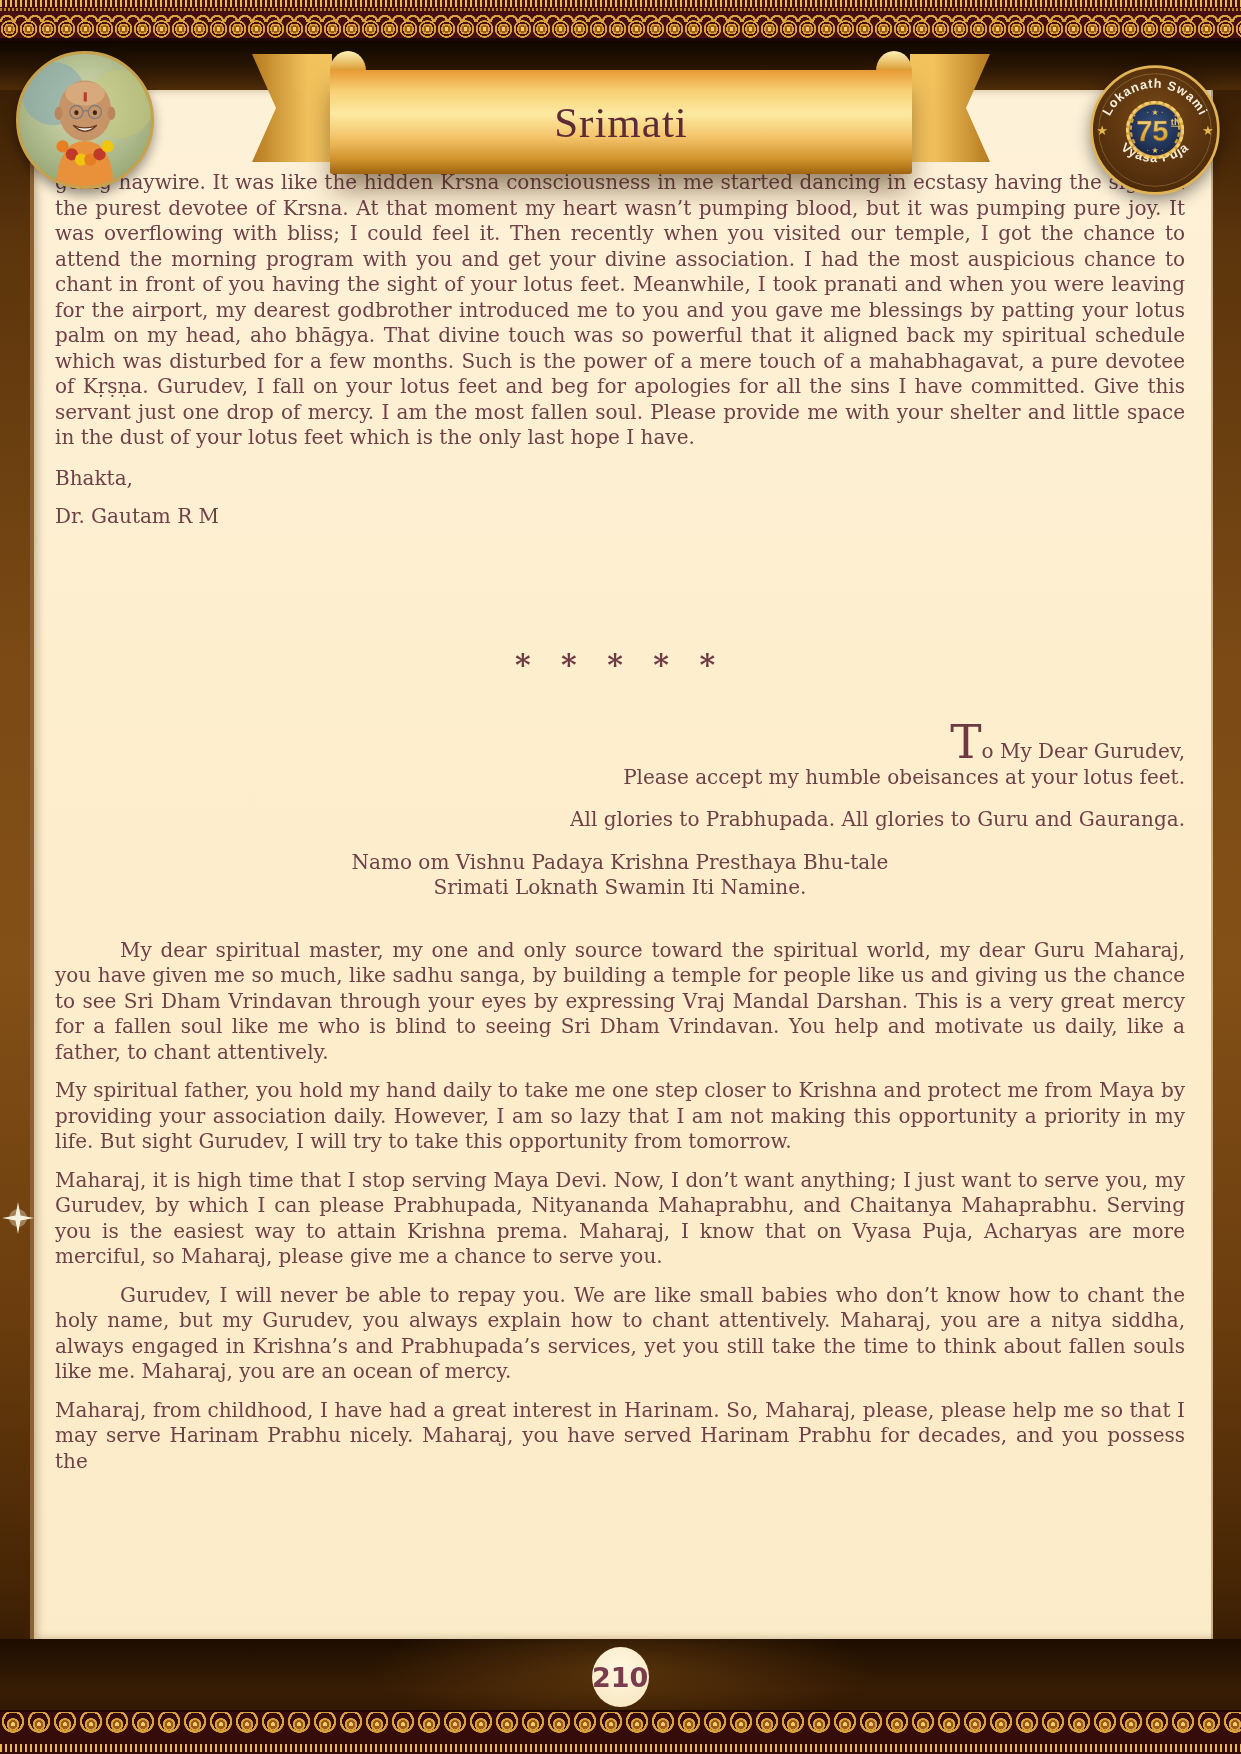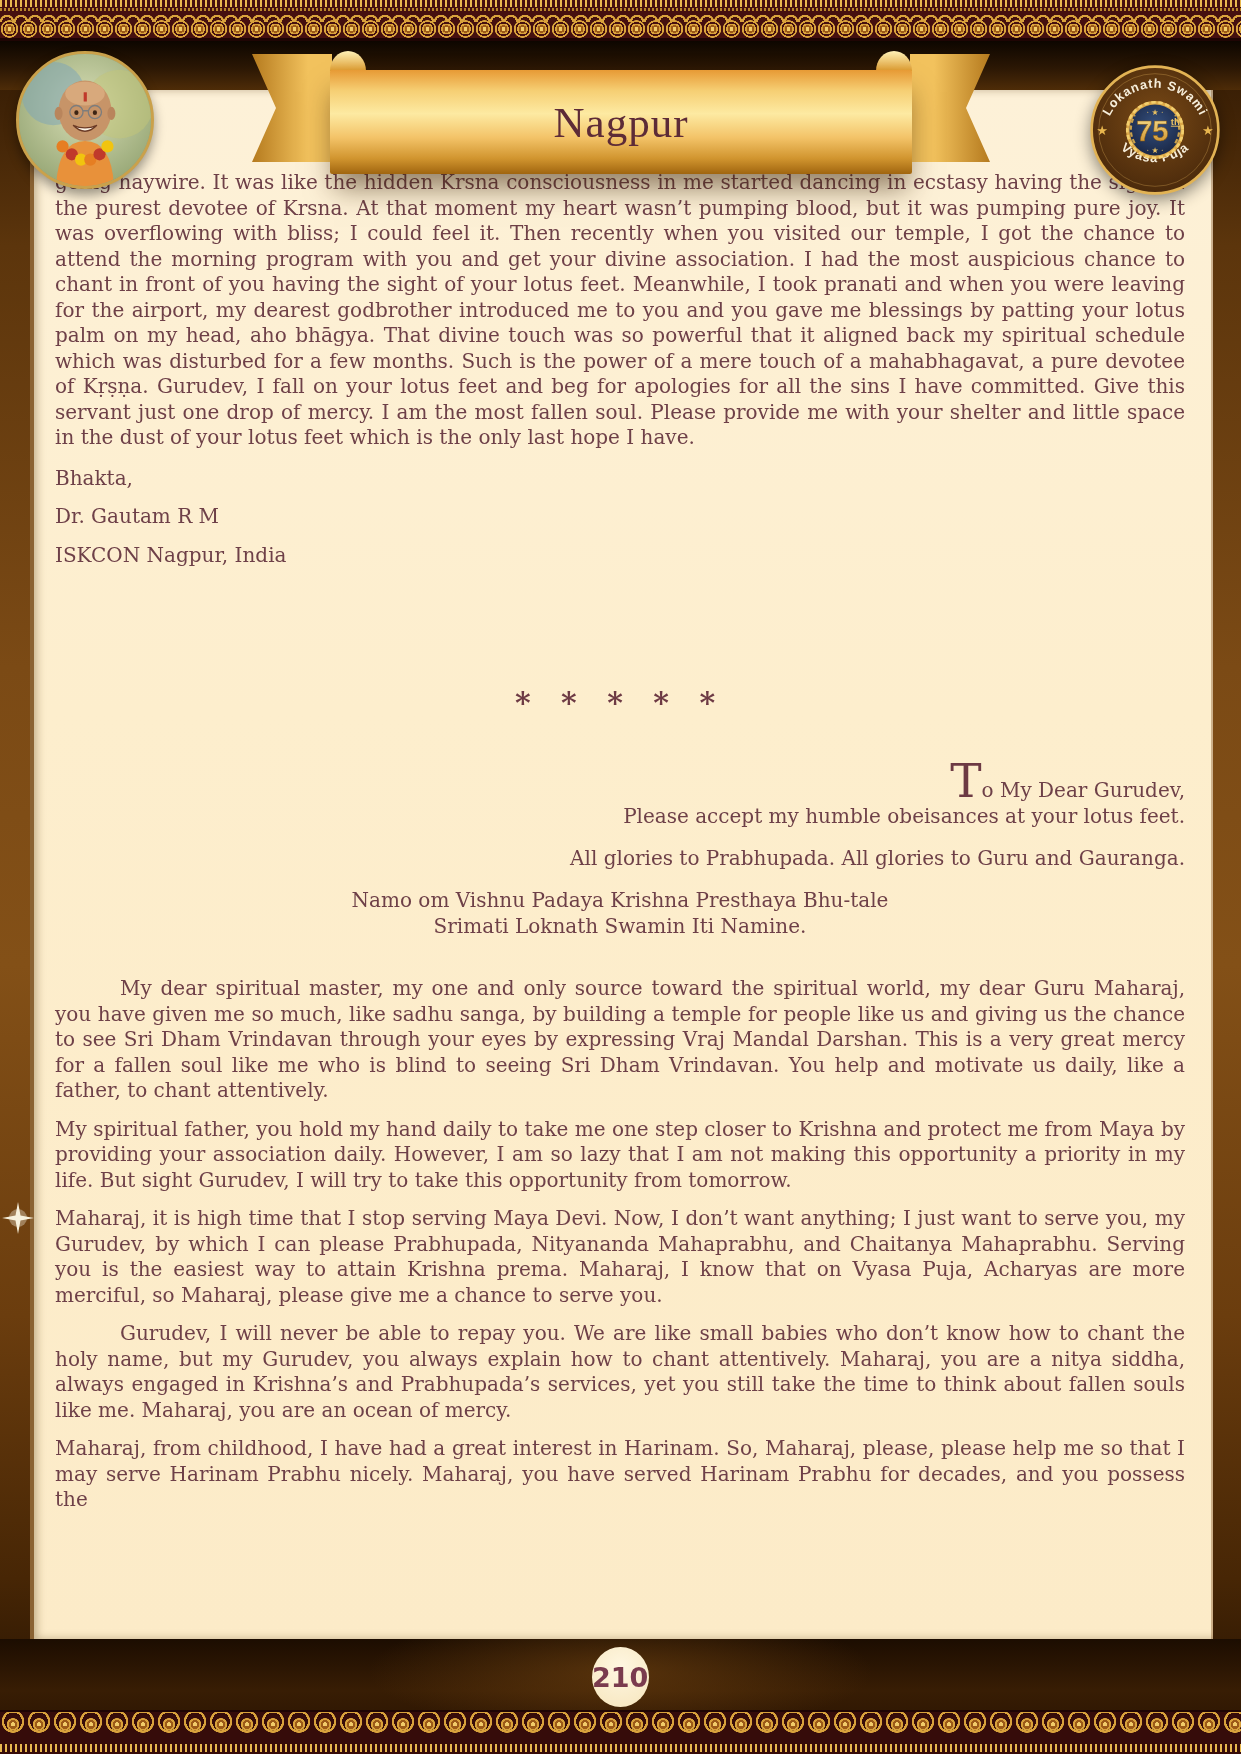--- a/index.html
+++ b/index.html
@@ -152,21 +152,21 @@
       </g>
     </svg>
   </div>
 
   <div class="ribbon">
     <div class="tail left"></div>
     <div class="tail right"></div>
     <div class="curl left"></div>
     <div class="curl right"></div>
     <div class="band">
-      <span class="band-title">Nagpur</span>
+      <span class="band-title">Srimati</span>
     </div>
   </div>
 
   <div class="badge">
     <svg width="132" height="132" viewBox="0 0 150 150">
       <defs>
         <radialGradient id="bgrad" cx="50%" cy="42%" r="65%">
           <stop offset="0%" stop-color="#7a4a16"></stop>
             <stop offset="100%" stop-color="#45260a"></stop>
         </radialGradient>
@@ -200,21 +200,20 @@
       <text x="75" y="101" text-anchor="middle" font-size="9" fill="#e8c062">· ★ ·</text>
       <text x="72" y="88" text-anchor="middle" font-family="Liberation Sans, sans-serif" font-size="33" font-weight="bold" fill="url(#goldg)" stroke="#8a5a12" stroke-width=".6">75</text>
       <text x="93" y="69" font-family="Liberation Sans, sans-serif" font-size="11" font-weight="bold" fill="#e8c062" text-decoration="underline">th</text>
     </svg>
   </div>
 
   <div class="content">
     <p>going haywire. It was like the hidden Krsna consciousness in me started dancing in ecstasy having the sight of the purest devotee of Krsna. At that moment my heart wasn’t pumping blood, but it was pumping pure joy. It was overflowing with bliss; I could feel it. Then recently when you visited our temple, I got the chance to attend the morning program with you and get your divine association. I had the most auspicious chance to chant in front of you having the sight of your lotus feet. Meanwhile, I took pranati and when you were leaving for the airport, my dearest godbrother introduced me to you and you gave me blessings by patting your lotus palm on my head, aho bhāgya. That divine touch was so powerful that it aligned back my spiritual schedule which was disturbed for a few months. Such is the power of a mere touch of a mahabhagavat, a pure devotee of Kṛṣṇa. Gurudev, I fall on your lotus feet and beg for apologies for all the sins I have committed. Give this servant just one drop of mercy. I am the most fallen soul. Please provide me with your shelter and little space in the dust of your lotus feet which is the only last hope I have.</p>
     <p class="sig">Bhakta,</p>
     <p class="sig">Dr. Gautam R M</p>
-    <p class="sig">ISKCON Nagpur, India</p>
 
     <div class="stars">* * * * *</div>
 
     <p class="salute"><span class="dropcap">T</span><span>o My Dear Gurudev,</span><br><span>Please accept my humble obeisances at your lotus feet.</span></p>
 
     <p class="glories">All glories to Prabhupada. All glories to Guru and Gauranga.</p>
 
     <p class="mantra"><span>Namo om Vishnu Padaya Krishna Presthaya Bhu-tale</span><br><span>Srimati Loknath Swamin Iti Namine.</span></p>
 
     <p class="para first indent">My dear spiritual master, my one and only source toward the spiritual world, my dear Guru Maharaj, you have given me so much, like sadhu sanga, by building a temple for people like us and giving us the chance to see Sri Dham Vrindavan through your eyes by expressing Vraj Mandal Darshan. This is a very great mercy for a fallen soul like me who is blind to seeing Sri Dham Vrindavan. You help and motivate us daily, like a father, to chant attentively.</p>

